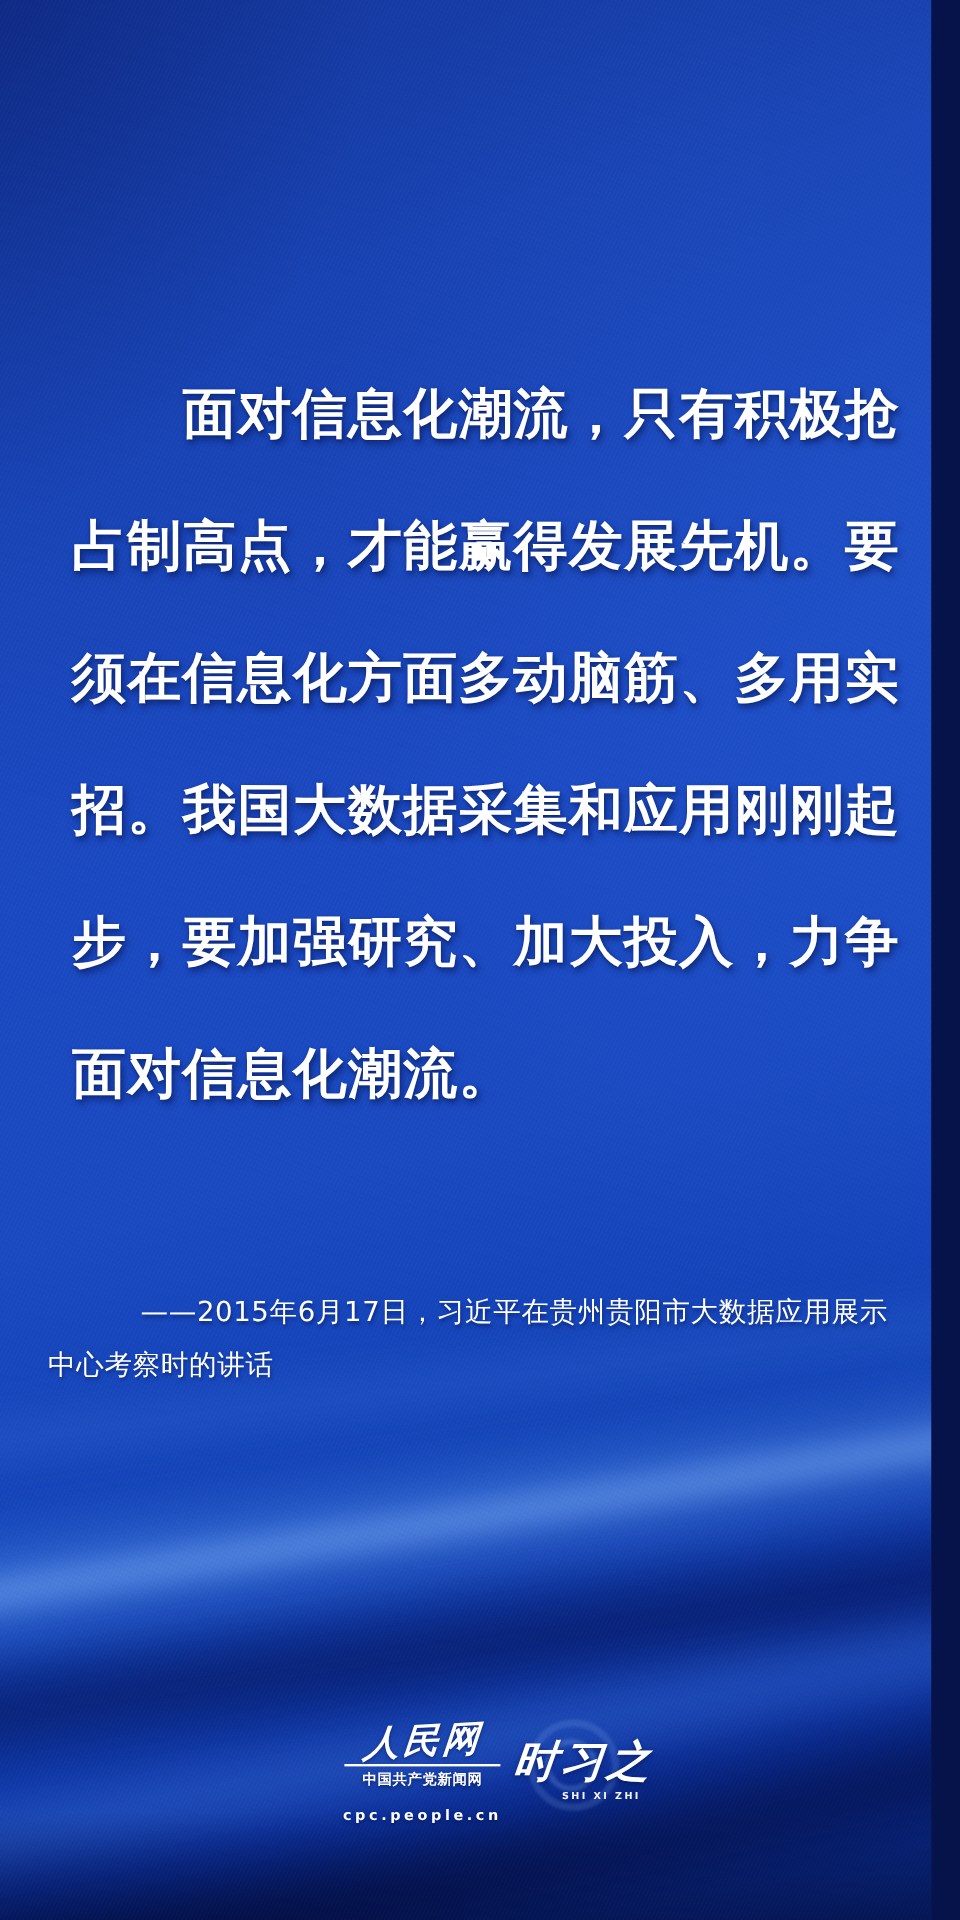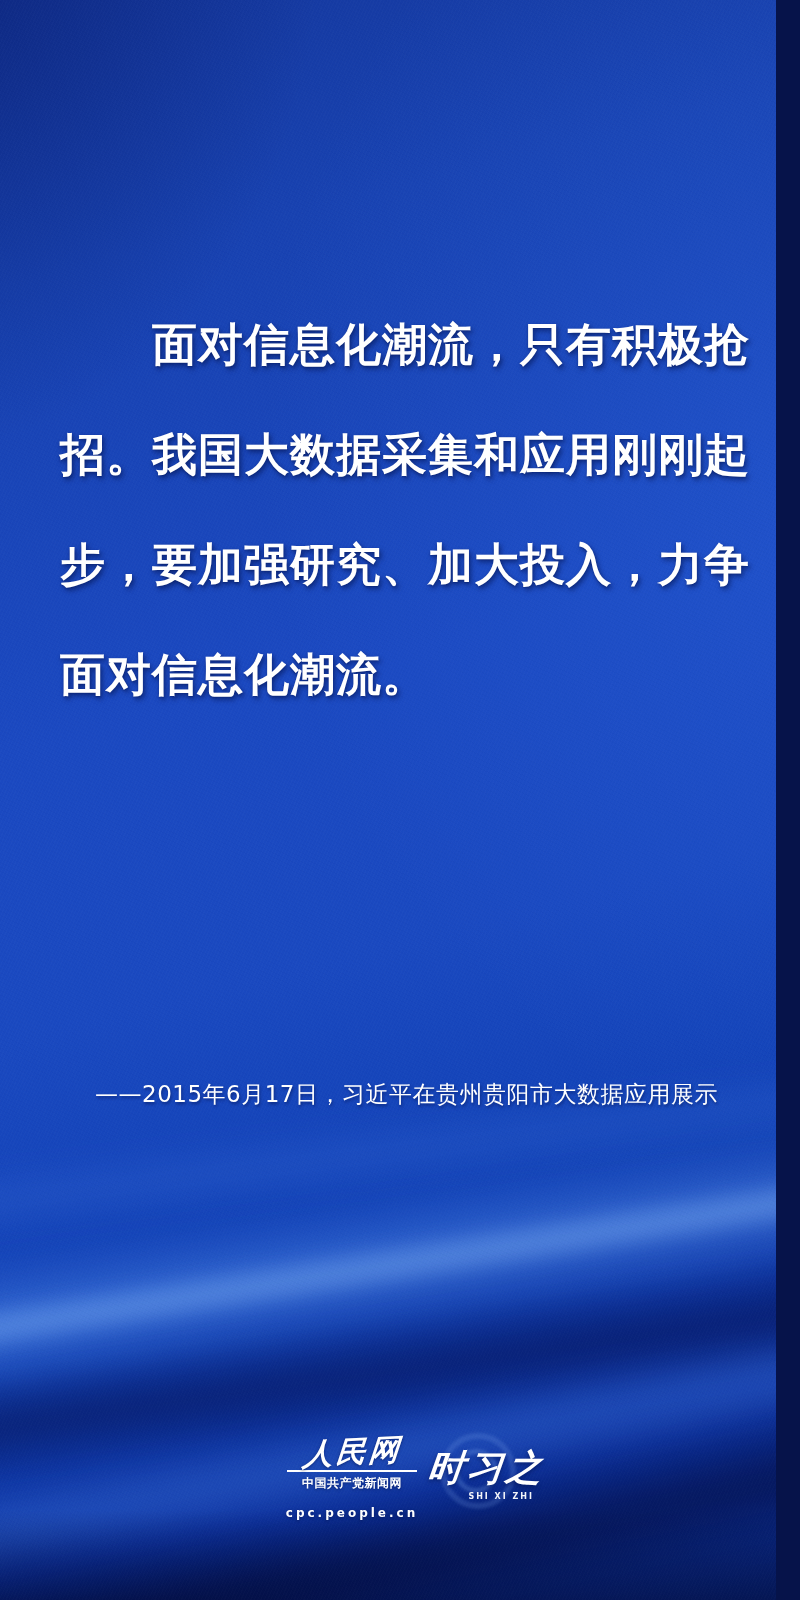--- a/index.html
+++ b/index.html
@@ -80,21 +80,21 @@
   .quote .qline.first { padding-left: 92px; }
 
   
   .attribution {
     position: absolute; top: 1072px; left: 40px; right: 36px;
     font-size: 23px; line-height: 44px; font-weight: 400;
     letter-spacing: 0.5px;
     text-shadow: 1px 2px 3px rgba(0,14,70,0.5);
   }
   .attribution .aline { white-space: nowrap; }
-  .attribution .aline.first { padding-left: 55px; }
+  .attribution .aline.first { padding-left: 55px; text-align: right; }
 
   
   .pd-logo {
     position: absolute; top: 1436px; left: 284px; width: 136px;
     display: flex; flex-direction: column; align-items: center;
     text-shadow: 0 1px 3px rgba(0,14,70,0.55);
   }
   .pd-script {
     font-family: "DejaVu Serif", "Liberation Serif", serif;
     font-style: italic; font-weight: 700;
@@ -139,27 +139,30 @@
     <div class="streak streak-bright-core"></div>
     <div class="streak streak-dark-fold"></div>
     <div class="streak streak-light-lower"></div>
     <div class="streak streak-dark-bottom"></div>
     <div class="bottom-vignette"></div>
     <div class="grain"></div>
   </div>
 
   <div class="quote">
     <div class="qline first">面对信息化潮流，只有积极抢</div>
+    <div class="qline">占制高点，才能赢得发展先机。要</div>
+    <div class="qline">须在信息化方面多动脑筋、多用实</div>
     <div class="qline">招。我国大数据采集和应用刚刚起</div>
     <div class="qline">步，要加强研究、加大投入，力争</div>
     <div class="qline">面对信息化潮流。</div>
   </div>
 
   <div class="attribution">
     <div class="aline first">——2015年6月17日，习近平在贵州贵阳市大数据应用展示</div>
+    <div class="aline">中心考察时的讲话</div>
   </div>
 
   <div class="ring-watermark"></div>
 
   <div class="pd-logo">
     <div class="pd-script">人民网</div>
     <div class="pd-rule"></div>
     <div class="pd-site">中国共产党新闻网</div>
     <div class="pd-url">cpc.people.cn</div>
   </div>

